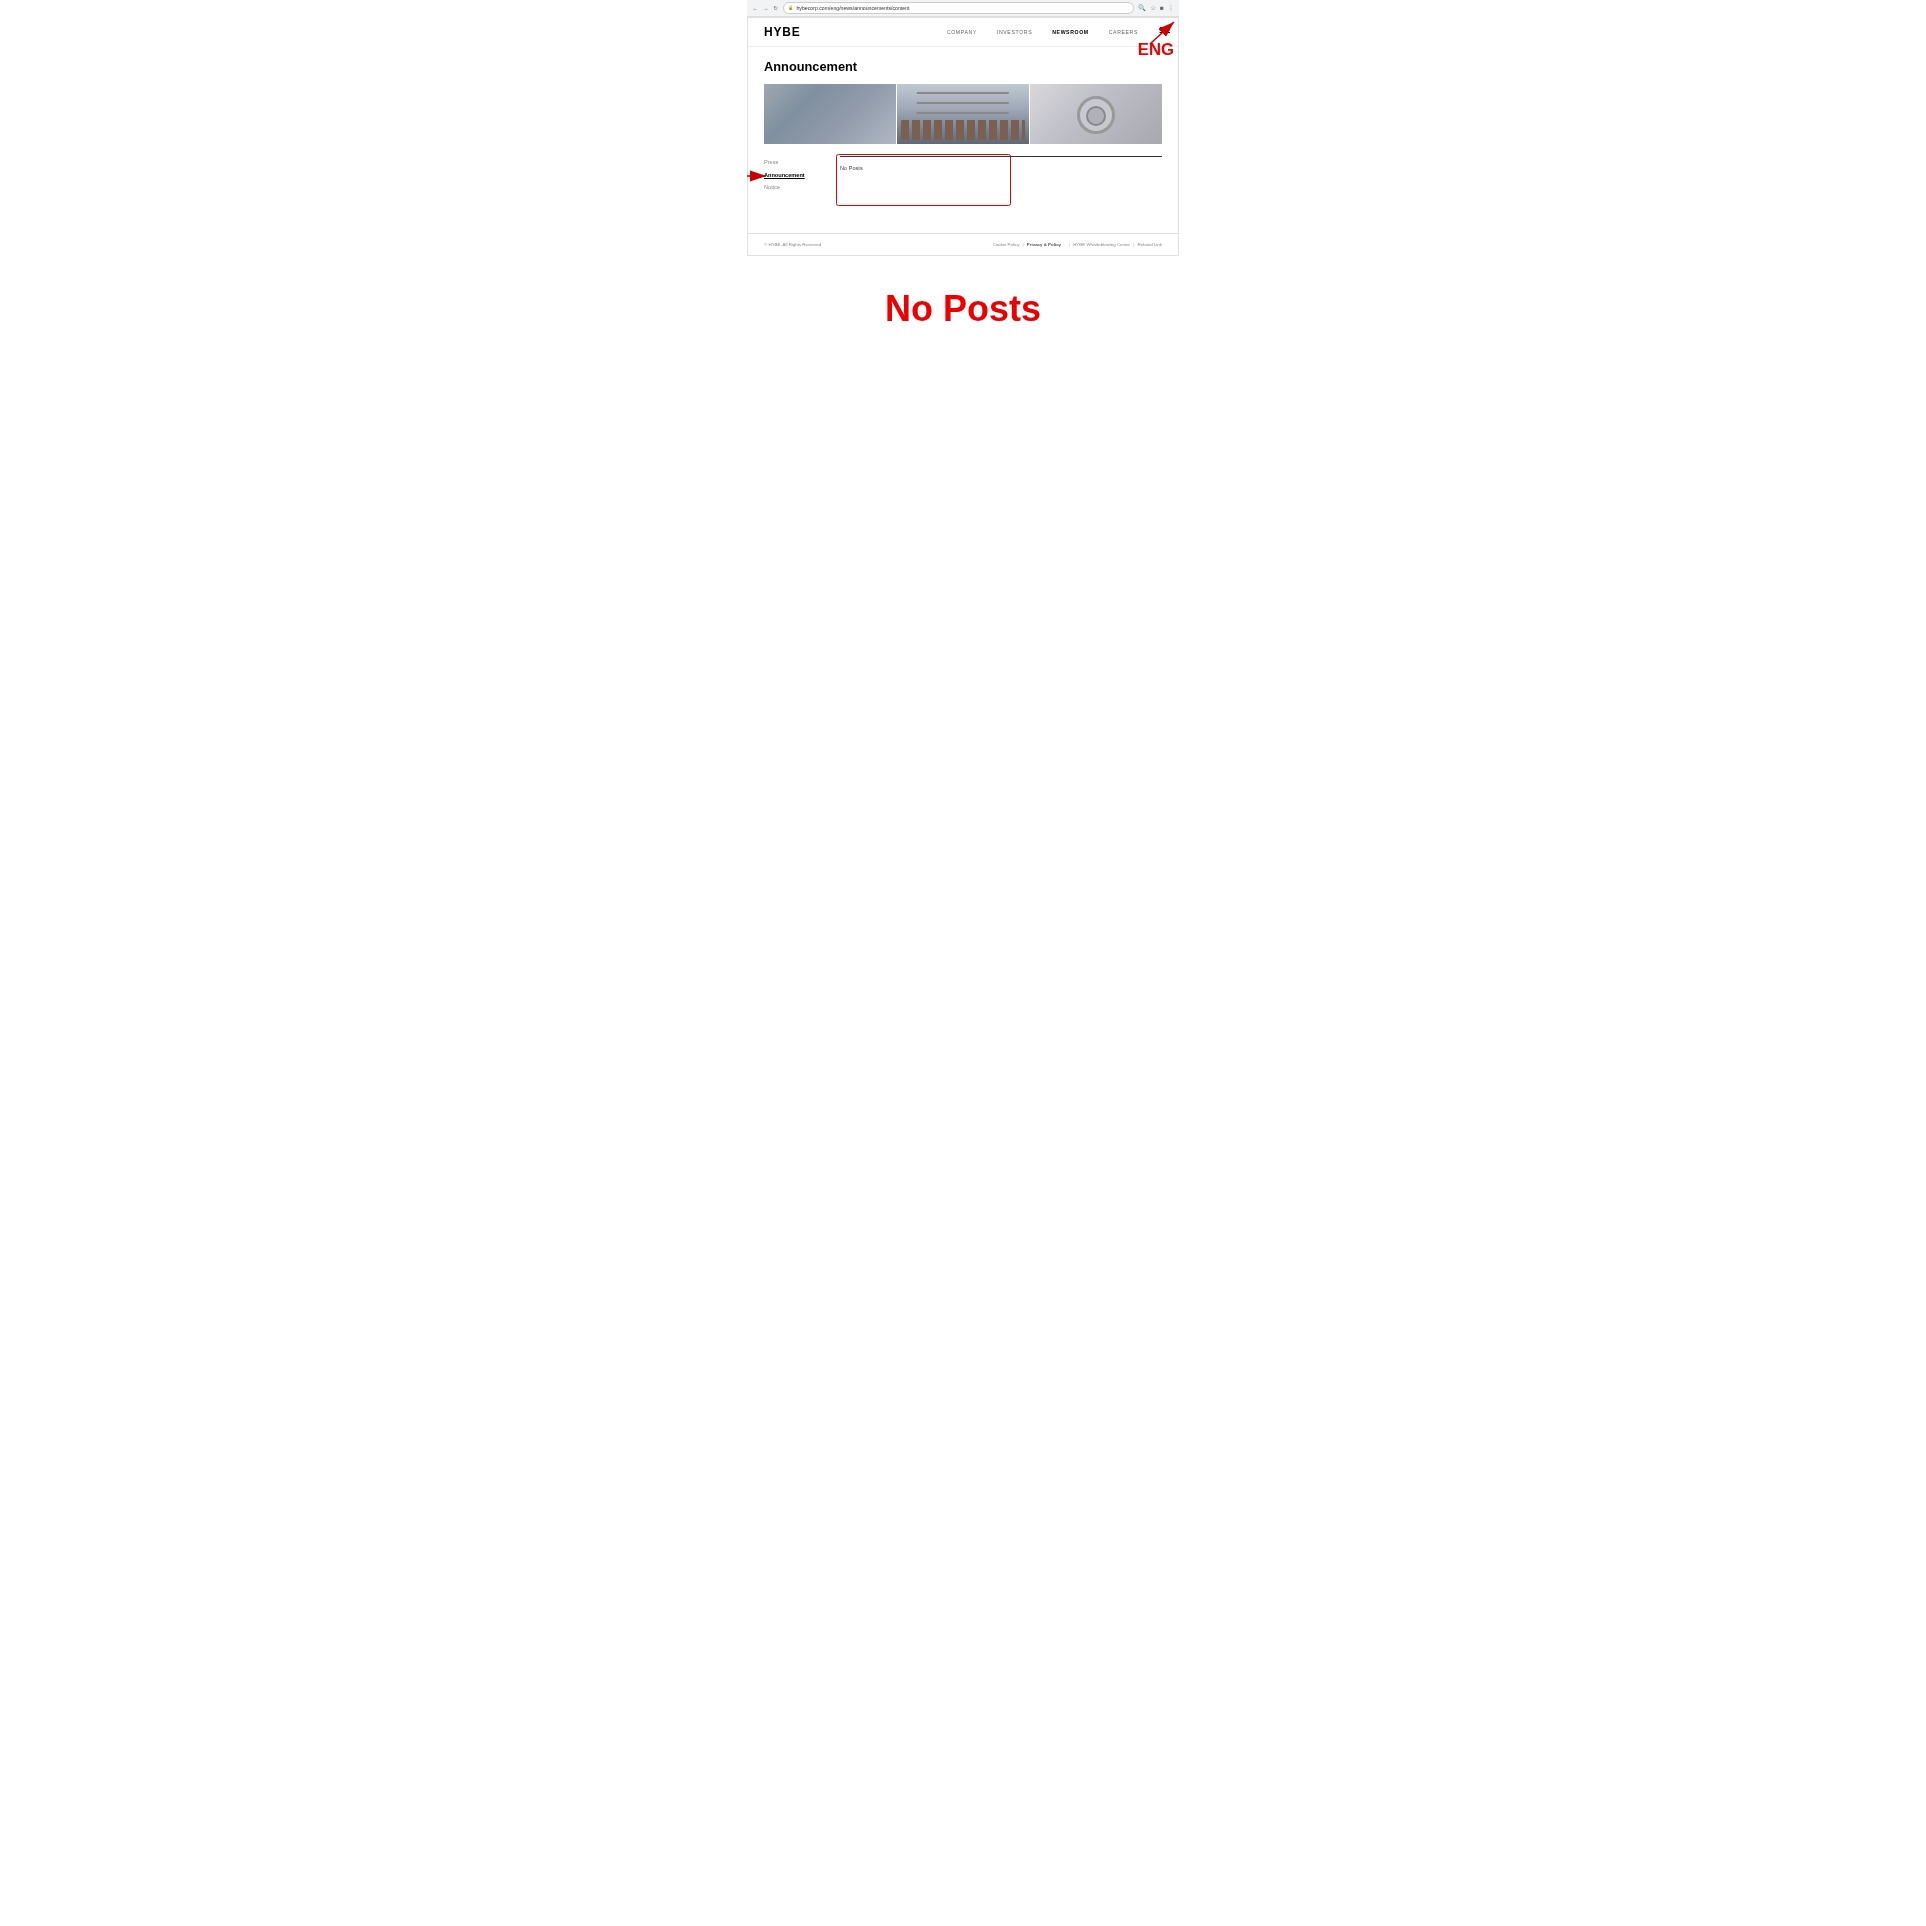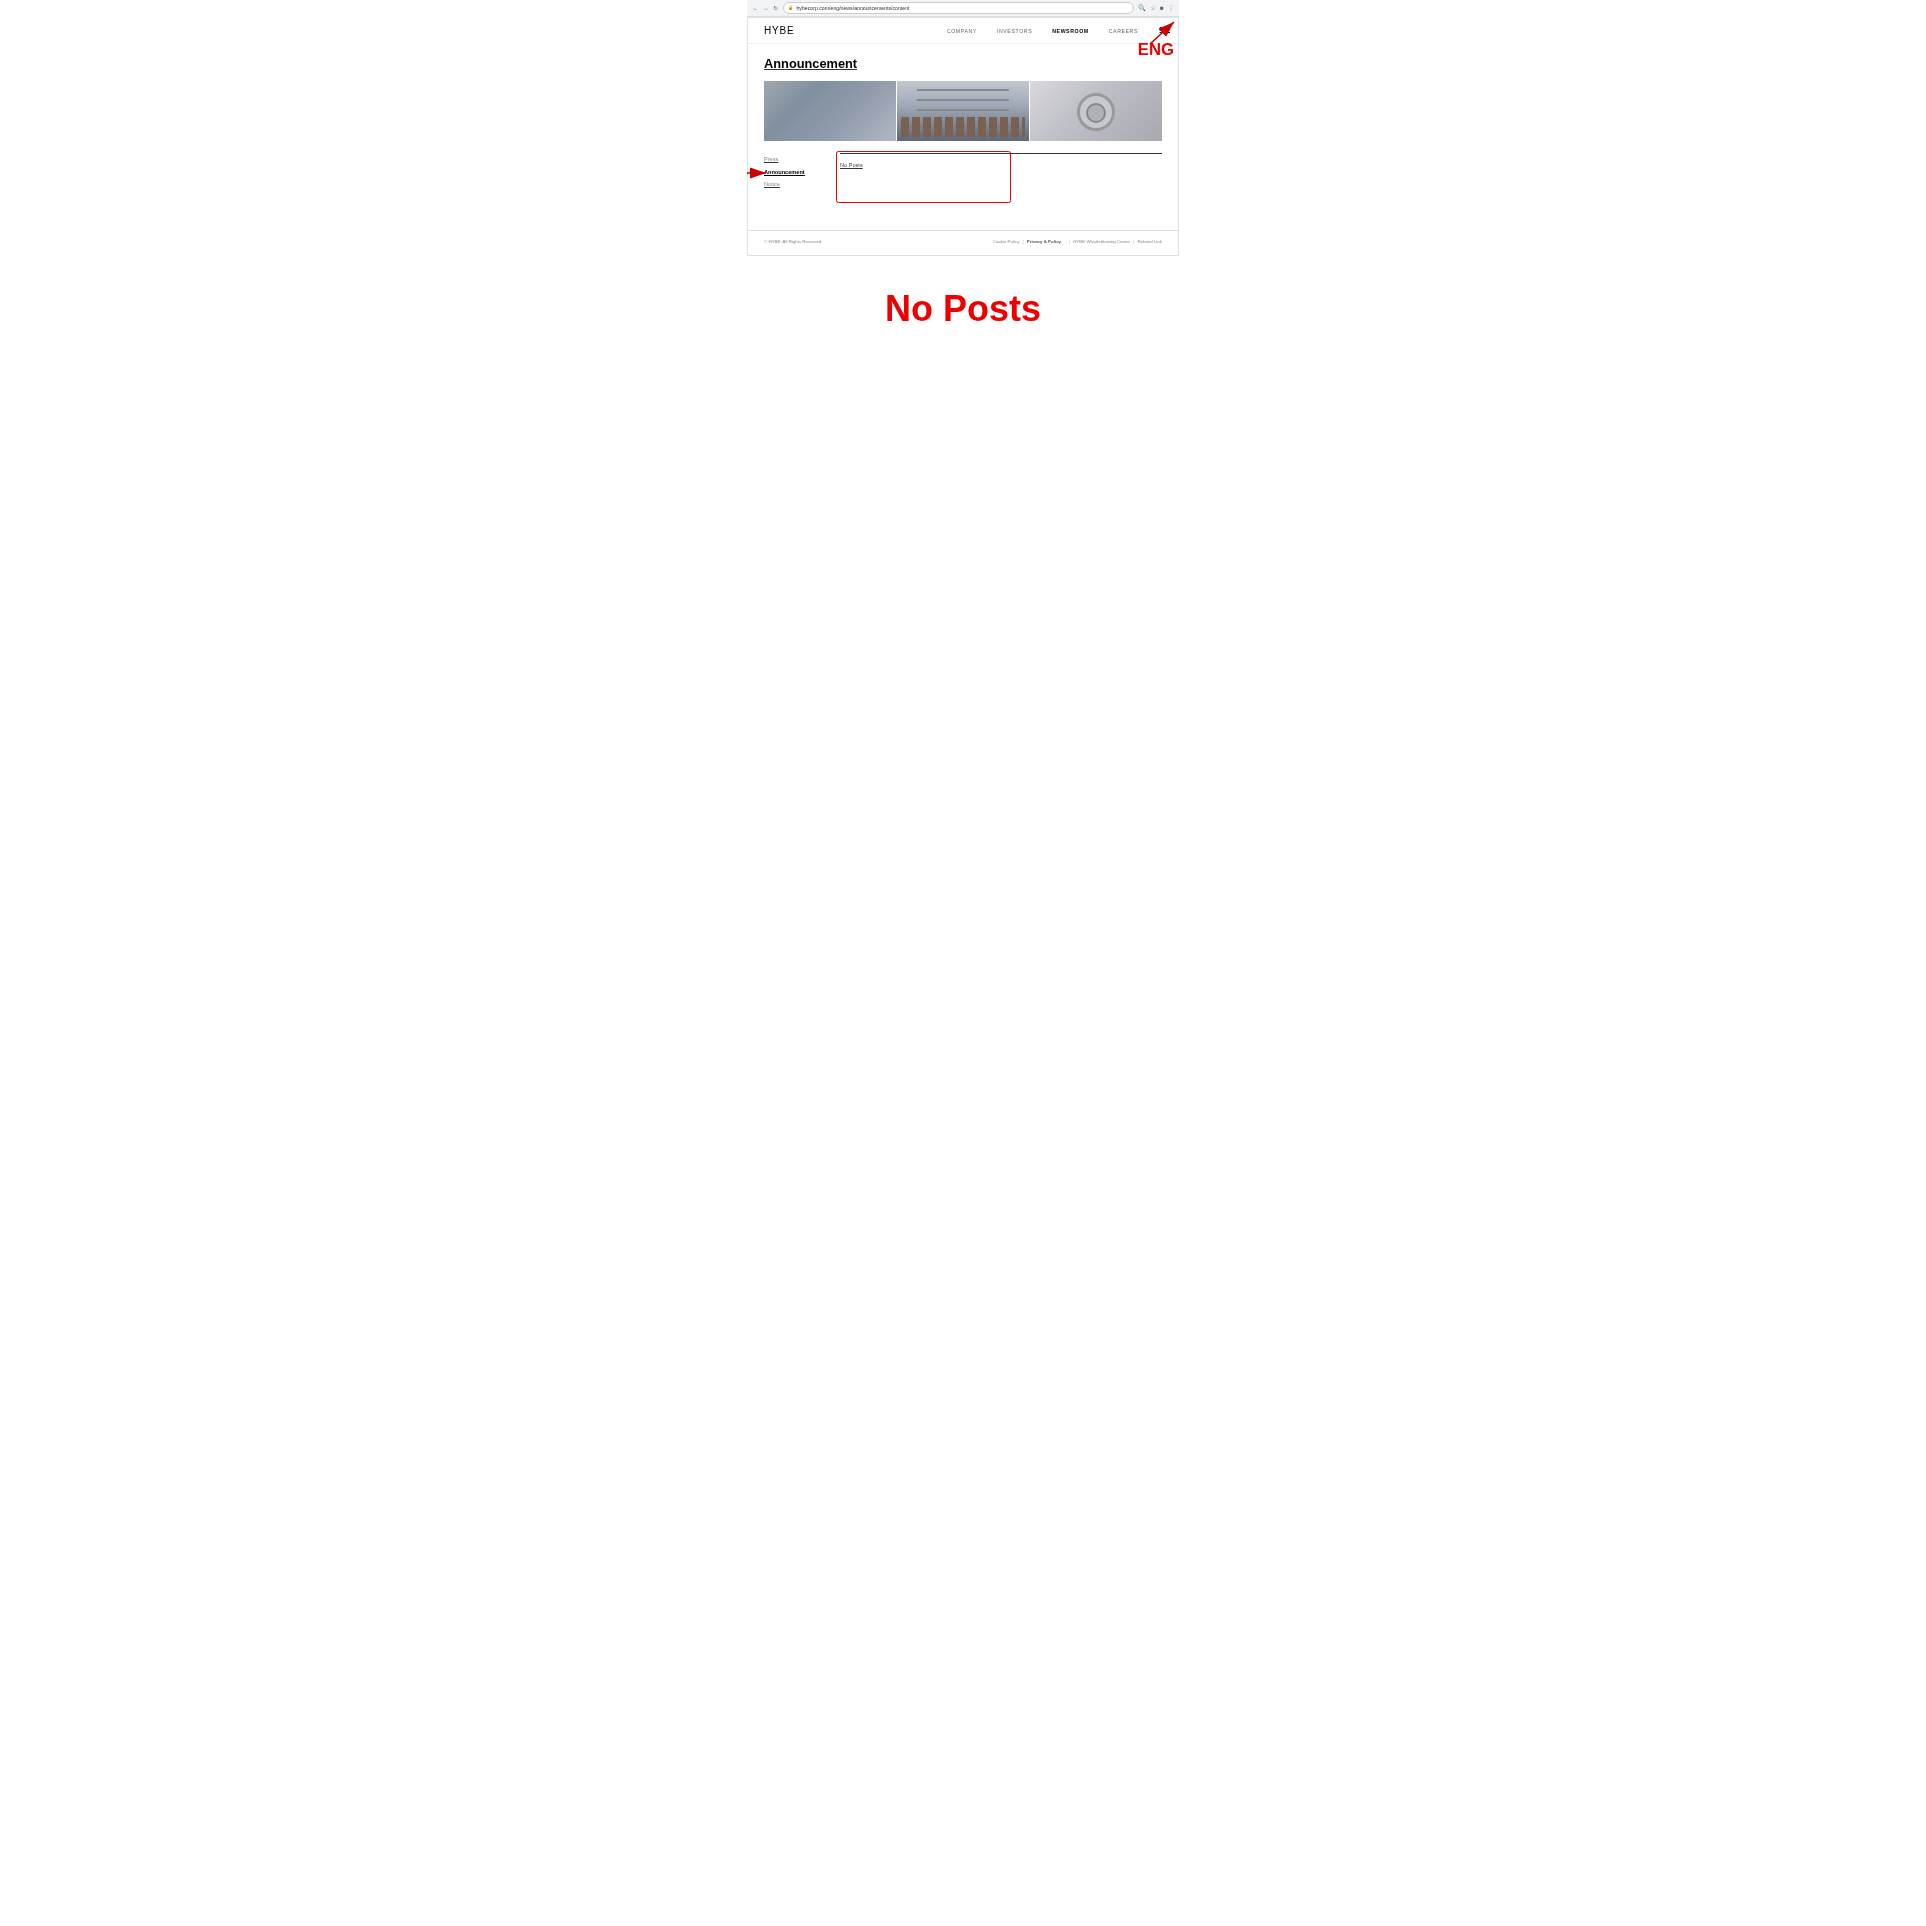--- a/index.html
+++ b/index.html
@@ -80,22 +80,22 @@
     
     .site-header {
       display: flex;
       align-items: center;
       padding: 7.2px 16px;
       border-bottom: 0.4px solid #eee;
       position: relative;
     }
 
     .site-logo {
-      font-size: 10px;
-      font-weight: 400;
+      font-size: 12px;
+      font-weight: 700;
       letter-spacing: 0.8px;
       color: #000;
       text-decoration: none;
     }
 
     .site-nav {
       display: flex;
       gap: 20px;
       margin-left: auto;
       margin-right: 24px;
@@ -134,21 +134,20 @@
 
     .eng-label {
       font-size: 16.7px;
       font-weight: 900;
       color: #e00;
     }
 
     
     .main-content {
       padding: 12px 16px 24px;
-      text-decoration: underline;
     }
 
     .page-title {
       font-size: 12.8px;
       font-weight: 700;
       color: #000;
       margin-bottom: 9.6px;
     }
 
     

